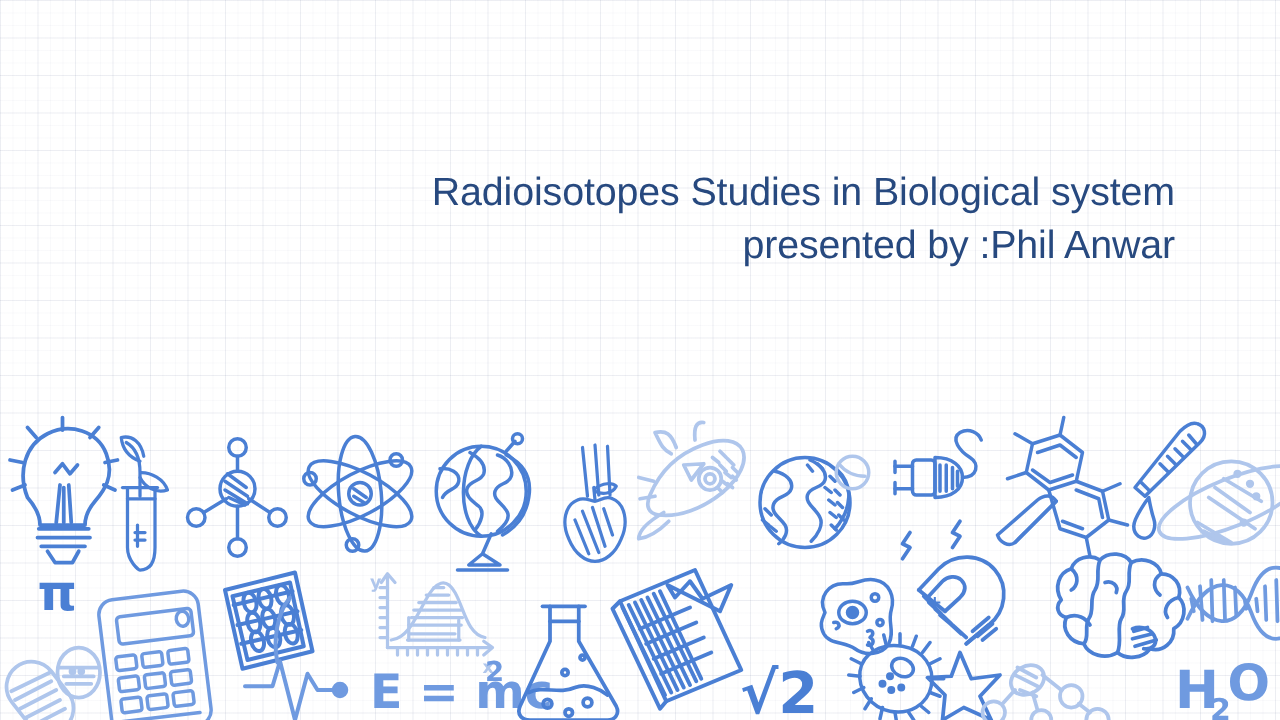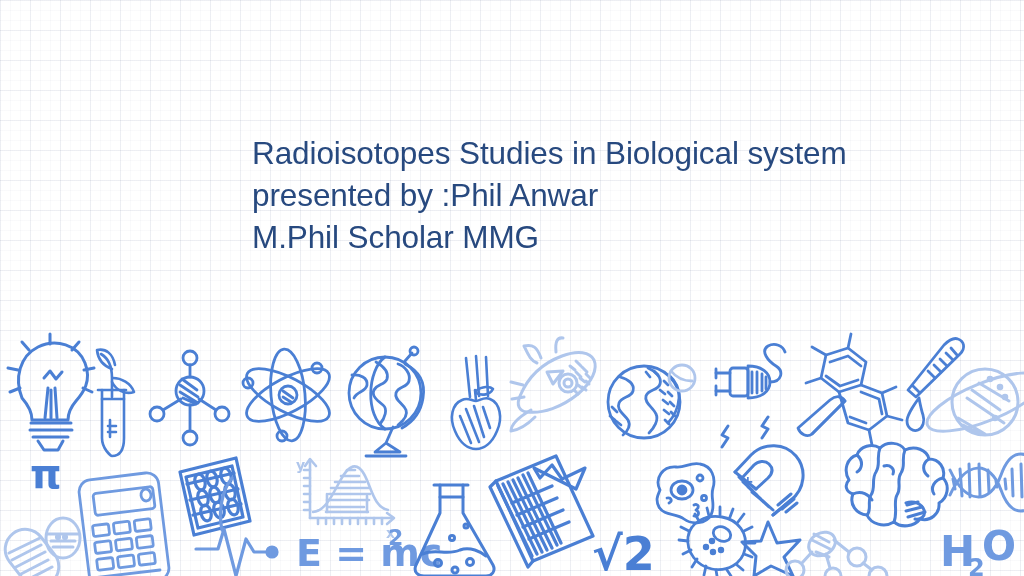--- a/index.html
+++ b/index.html
@@ -14,22 +14,22 @@
       linear-gradient(to right, rgba(150,160,185,0.13) 1px, transparent 1px),
       linear-gradient(to bottom, rgba(150,160,185,0.13) 1px, transparent 1px),
       linear-gradient(to right, rgba(150,160,185,0.055) 1px, transparent 1px),
       linear-gradient(to bottom, rgba(150,160,185,0.055) 1px, transparent 1px),
       #ffffff;
     background-size:30px 30px,30px 30px,10px 10px,10px 10px,100% 100%;
     background-position:0 0,0 0,0 0,0 0,0 0;
   }
   
   #title-block{
-    position:absolute;left:252px;top:132px;width:680px;
-    text-align:left;
+    position:absolute;left:260px;top:132px;width:680px;
+    text-align:right;
   }
   #title-block .tline{
     color:#27497f;
     font-size:31.5px;
     line-height:42px;
     letter-spacing:-0.1px;
     white-space:nowrap;
     font-weight:400;
   }
   
@@ -39,21 +39,20 @@
   .txt-doodle{font-family:"DejaVu Sans",sans-serif;font-weight:600;}
 </style>
 </head>
 <body>
 
 <div id="slide">
 
   <div id="title-block">
     <div class="tline">Radioisotopes Studies in Biological system</div>
     <div class="tline">presented by :Phil Anwar</div>
-    <div class="tline">M.Phil Scholar MMG</div>
   </div>
 
   <div id="doodles">
 
   <svg width="1024" height="576" viewBox="0 0 1024 576" style="left:0;top:0">
 
     <g stroke="#4a7fd4" stroke-width="3" class="dk">
       <path d="M22 398 C14 378, 20 356, 38 347 C56 338, 78 345, 85 363 C92 381, 83 393, 76 401 C70 408, 68 414, 68 420 L32 420 C32 413, 29 406, 22 398 Z"></path>
       <path d="M31 423 L71 423 M30 430 L72 430 M33 437 L68 437"></path>
       <path d="M38 441 L44 450 L58 450 L63 441"></path>

